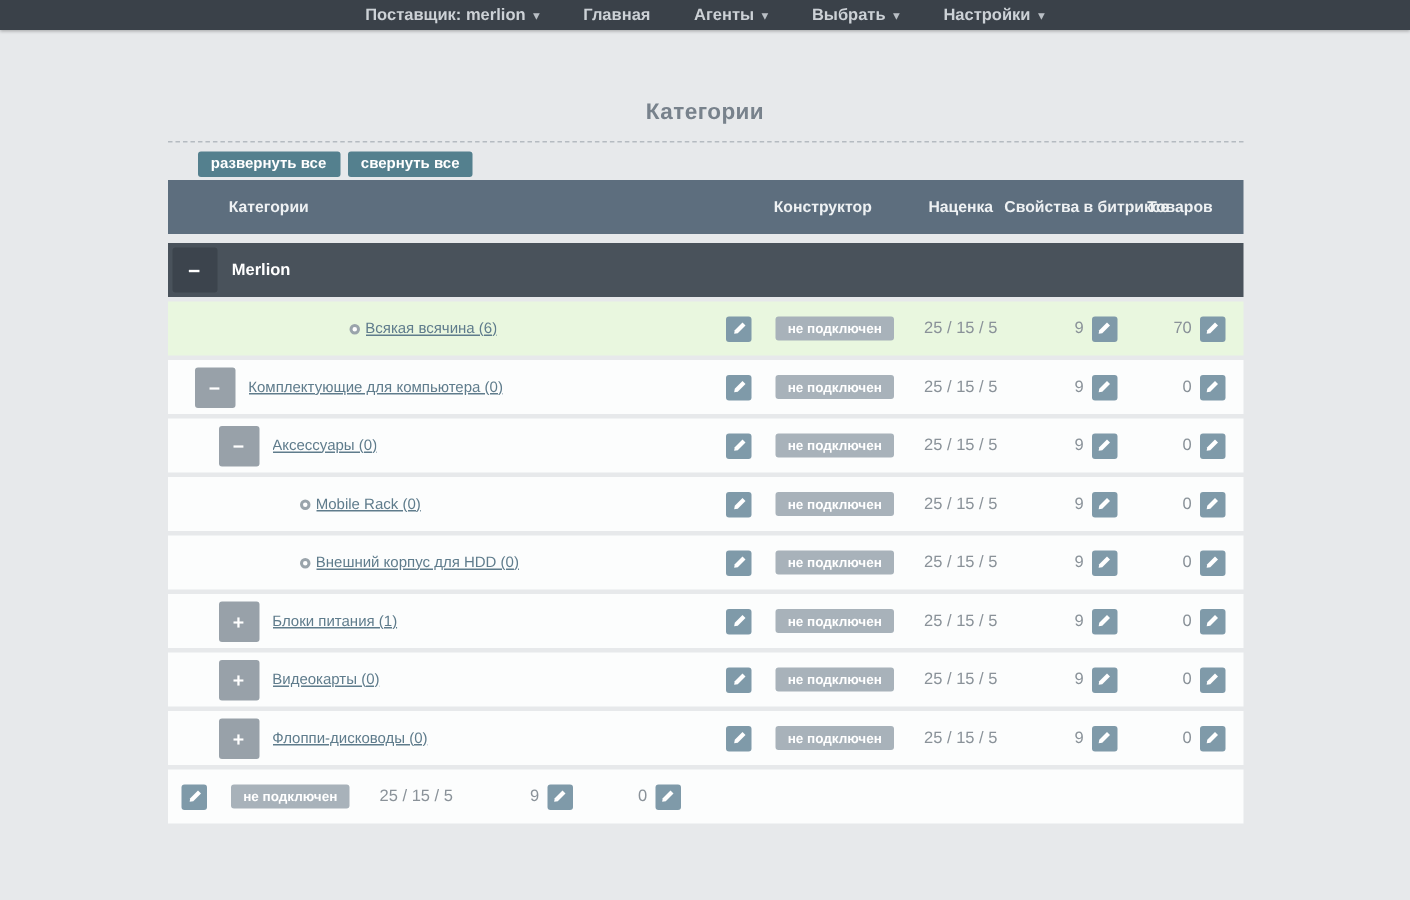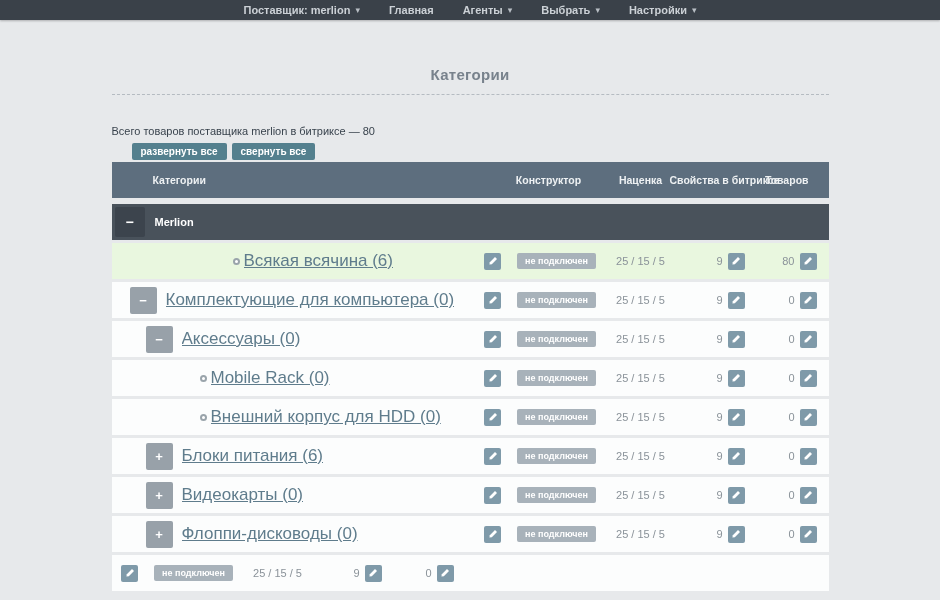--- a/index.html
+++ b/index.html
@@ -68,21 +68,21 @@
     width: 27px; height: 27px; border: none; border-radius: 2px; padding: 0;
     background: var(--toggle-bg, #98a1a9); color: #fff; font-size: 13px; font-weight: bold;
     display: flex; align-items: center; justify-content: center; cursor: pointer; flex: none;
     margin-right: 9px;
   }
   .leaf-dot {
     width: 7px; height: 7px; border: 2px solid #9aa4ab; border-radius: 50%;
     flex: none; margin-right: 4px; background: #fff;
   }
   .cat-link {
-    font-size: 17px; color: var(--link-color, #5f7c8c); text-decoration: underline;
+    font-size: 10px; color: var(--link-color, #5f7c8c); text-decoration: underline;
     cursor: pointer; white-space: nowrap; overflow: hidden; text-overflow: ellipsis;
   }
   .c-edit { width: 36px; display: flex; justify-content: center; flex: none; }
   .c-constructor { width: 92px; display: flex; justify-content: center; flex: none; }
   .c-markup { width: 76px; text-align: center; font-size: 11px; color: #8a9299; flex: none; white-space: nowrap; }
   .c-props { width: 66px; display: flex; justify-content: flex-end; align-items: center; gap: 5px; flex: none; }
   .c-products { width: 84px; display: flex; justify-content: flex-end; align-items: center; gap: 5px; padding-right: 12px; flex: none; }
   .edit-btn {
     width: 17px; height: 17px; border: none; border-radius: 2px; padding: 0; cursor: pointer;
     background: var(--edit-button-bg, #7f9aa9);
@@ -118,21 +118,20 @@
     <div class="nav-item">
     <span>Настройки</span>
     <span class="chev">▾</span>
   </div>
   </nav>
 
 <div class="page">
   <h1 class="page-title">Категории</h1>
   <div class="divider"></div>
 
-  <div class="summary">Всего товаров поставщика merlion в битриксе — 80</div>
 
   <div class="actions">
     <button class="teal-btn">развернуть все</button>
     <button class="teal-btn">свернуть все</button>
   </div>
 
   <div class="table">
     <div class="thead">
       <span class="h-cat">Категории</span>
       <span class="h-abs h-constructor">Конструктор</span>
@@ -172,21 +171,21 @@
       <span class="num">9</span>
       <button class="edit-btn">
         <span>
                 <svg viewBox="0 0 14 14" width="10" height="10">
                   <path d="M9.8 1.4l2.8 2.8-7.2 7.2-3.4.6.6-3.4z" fill="#ffffff"></path>
                 </svg>
               </span>
       </button>
     </div>
     <div class="c-products">
-      <span class="num">80</span>
+      <span class="num">70</span>
       <button class="edit-btn">
         <span>
                 <svg viewBox="0 0 14 14" width="10" height="10">
                   <path d="M9.8 1.4l2.8 2.8-7.2 7.2-3.4.6.6-3.4z" fill="#ffffff"></path>
                 </svg>
               </span>
       </button>
     </div>
   </div>
         <div class="row">
@@ -354,21 +353,21 @@
                   <path d="M9.8 1.4l2.8 2.8-7.2 7.2-3.4.6.6-3.4z" fill="#ffffff"></path>
                 </svg>
               </span>
       </button>
     </div>
   </div>
         <div class="row">
     <div class="c-name">
       <button class="toggle-btn" style="margin-left: 34px;">+</button>
 
-      <a class="cat-link">Блоки питания (6)</a>
+      <a class="cat-link">Блоки питания (1)</a>
     </div>
     <div class="c-edit">
       <button class="edit-btn">
         <span>
                 <svg viewBox="0 0 14 14" width="10" height="10">
                   <path d="M9.8 1.4l2.8 2.8-7.2 7.2-3.4.6.6-3.4z" fill="#ffffff"></path>
                 </svg>
               </span>
       </button>
     </div>

